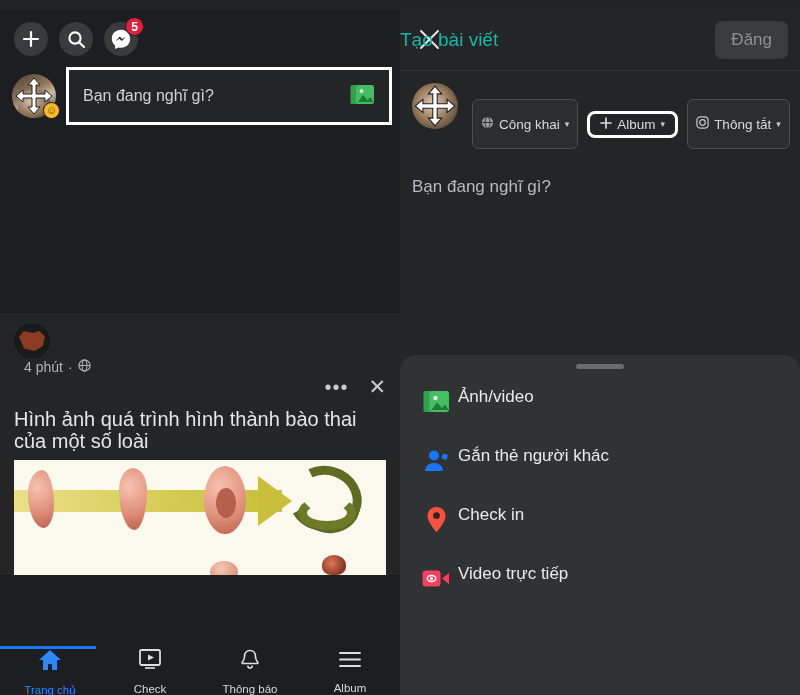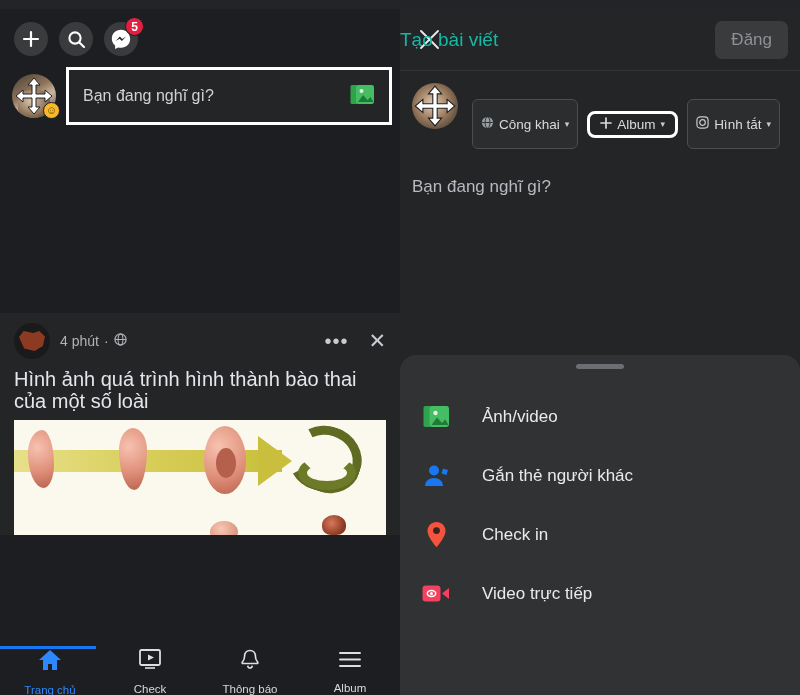--- a/index.html
+++ b/index.html
@@ -118,21 +118,21 @@
     background: #2c4a6e;
     color: #5fa2f7;
     font-size: 15px;
   }
   .plain-tab { color: #c9ccd1; font-size: 15px; padding: 7px 4px; }
 
   .feed-gap { height: 182px; }
 
   
   .post-card { background: #242526; padding: 10px 14px 0 14px; }
-  .post-head { display: flex; align-items: center; }
+  .post-head { display: flex; align-items: flex-start; flex-direction: column; }
   .post-avatar {
     width: 36px; height: 36px; border-radius: 50%;
     background: #1a1a1a;
     display: flex; align-items: center; justify-content: center;
     overflow: hidden; flex: 0 0 36px;
   }
   .post-avatar-inner {
     width: 26px; height: 20px;
     background: #8c3a21;
     clip-path: polygon(0 30%, 18% 0, 55% 10%, 78% 0, 100% 28%, 92% 75%, 60% 100%, 20% 88%);
@@ -265,22 +265,22 @@
     border-top-left-radius: 16px;
     border-top-right-radius: 16px;
   }
   .grabber {
     width: 48px; height: 5px; border-radius: 3px;
     background: #6a6d71;
     margin: 9px auto 0 auto;
   }
   .sheet-list { padding-top: 18px; }
   .sheet-item {
-    display: flex; align-items: center;
-    gap: 32px;
+    display: flex; 
+    gap: 8px;
     padding: 0 8px 0 22px;
     height: 59px;
   }
   .sheet-icon { width: 28px; height: 28px; display: flex; align-items: center; justify-content: center; flex: 0 0 28px;}
   .sheet-label { color: #e9eaec; font-size: 17px; }
 </style>
 </head>
 <body>
 
 <div id="screen">
@@ -463,21 +463,21 @@
           <span class="caret">▾</span>
         </div>
 
         <div class="chip">
           <span>
             <svg width="13" height="13" viewBox="0 0 14 14">
                 <rect x="1" y="1" width="12" height="12" rx="3.5" fill="none" stroke="#c7c9cd" stroke-width="1.3"></rect>
                 <circle cx="7" cy="7" r="3" fill="none" stroke="#c7c9cd" stroke-width="1.3"></circle>
               </svg>
           </span>
-          <span>Hình tắt</span>
+          <span>Thông tắt</span>
           <span class="caret">▾</span>
         </div>
       </div>
     </div>
 
     <div class="cp-placeholder">Bạn đang nghĩ gì?</div>
 
     <div class="sheet">
       <div class="grabber"></div>
       <div class="sheet-list">

